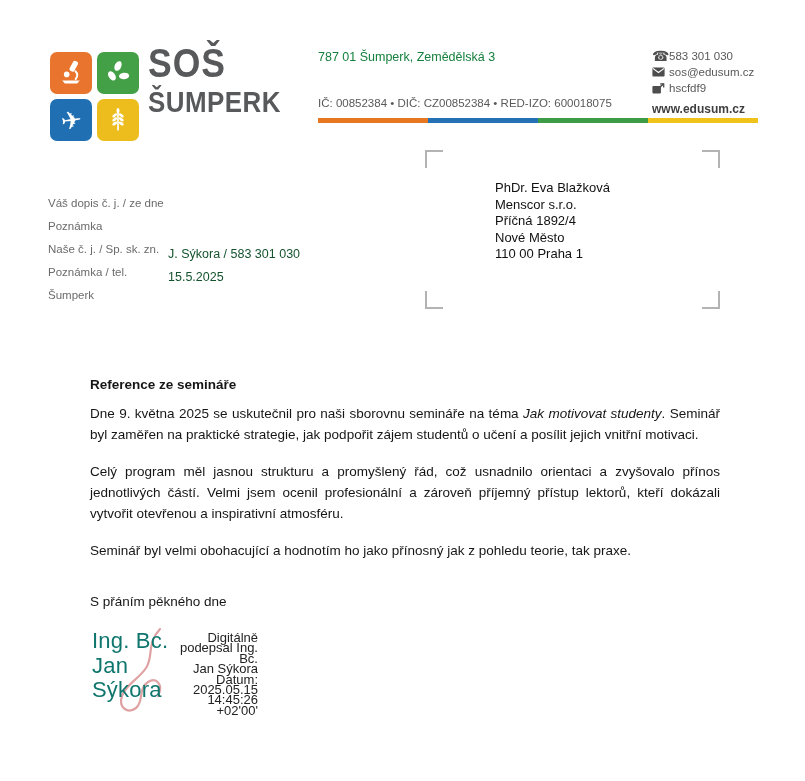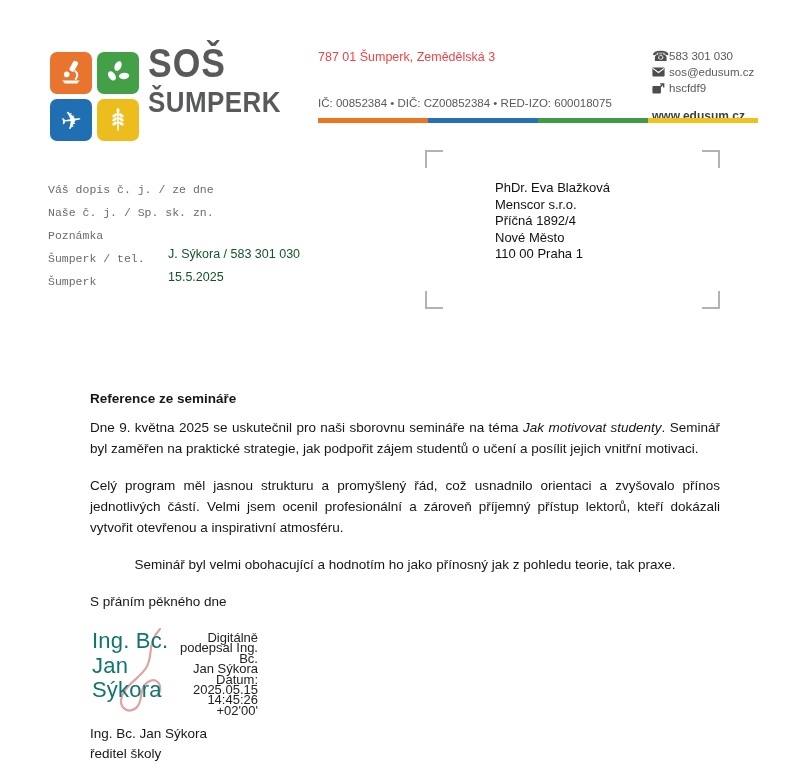--- a/index.html
+++ b/index.html
@@ -16,51 +16,51 @@
     display:grid;grid-template-columns:42px 42px;grid-template-rows:42px 42px;gap:5px;}
   .tile{border-radius:7px;display:flex;align-items:center;justify-content:center;}
   .tile svg{display:block;}
   .tile-glyph{color:#fff;font-size:25px;line-height:1;transform:rotate(-8deg);}
   .logo-text{position:absolute;left:148px;top:44px;color:#58595b;font-weight:bold;line-height:1;}
   .logo-sos{font-size:37px;letter-spacing:1px;transform:scale(.96,1.08);transform-origin:left top;}
   .logo-sumperk{font-size:27px;letter-spacing:.5px;margin-top:7px;transform:scale(.96,1.08);transform-origin:left top;}
 
   .school-block{position:absolute;left:318px;top:49px;font-size:12.5px;line-height:17px;}
   .school-name{font-weight:bold;color:#3f3f3f;}
-  .school-addr{color:#ef4444;text-align:right;}
+  .school-addr{color:#15803d;text-align:right;}
   .ids-line{position:absolute;left:318px;top:97px;font-size:11.5px;color:#595959;}
 
   .contact-block{position:absolute;left:652px;top:48px;font-size:11.5px;color:#595959;}
   .contact-row{display:flex;align-items:center;height:16px;}
   .contact-row .ic{width:17px;display:flex;align-items:center;}
   .phone-glyph{font-size:14px;color:#4d4d4d;line-height:1;}
-  .contact-web{font-weight:bold;color:#3f3f3f;font-size:12px;margin-top:13px;}
+  .contact-web{font-weight:bold;color:#3f3f3f;font-size:12px;margin-top:6px;}
 
   .color-bar{position:absolute;left:318px;top:118px;width:440px;height:5px;display:flex;}
   .color-bar .seg{flex:1 1 25%;height:100%;}
 
   
   .meta-block{position:absolute;left:48px;top:179px;width:330px;}
   .meta-row{position:relative;height:23px;}
-  .meta-label{position:absolute;left:0;top:4px;font-size:11.5px;color:#6b6b6b;font-family:Liberation Mono, monospace;}
+  .meta-label{position:absolute;left:0;top:18px;font-size:11.5px;color:#6b6b6b;}
   .meta-value{position:absolute;left:120px;top:-1px;font-size:12.5px;color:#14532d;}
 
   
   .corner{position:absolute;width:16px;height:16px;border:0 solid #b3b3b3;}
   .c-tl{left:425px;top:150px;border-top-width:2px;border-left-width:2px;}
   .c-tr{left:702px;top:150px;border-top-width:2px;border-right-width:2px;}
   .c-bl{left:425px;top:291px;border-bottom-width:2px;border-left-width:2px;}
   .c-br{left:702px;top:291px;border-bottom-width:2px;border-right-width:2px;}
   .recipient{position:absolute;left:455px;top:180px;font-size:13px;line-height:16.5px;color:#111;margin-left:40px;}
 
   
-  .body-text{position:absolute;left:90px;top:388px;width:630px;font-size:13.5px;line-height:21px;color:#161616;}
+  .body-text{position:absolute;left:90px;top:374px;width:630px;font-size:13.5px;line-height:21px;color:#161616;}
   .body-heading{font-weight:bold;margin:0 0 8px 0;}
   .body-text p{margin:0 0 16px 0;text-align:justify;}
-  .body-text p.last{text-align:center;}
+  .body-text p.last{text-align:left;}
   .closing{position:absolute;left:90px;top:594px;font-size:13.5px;color:#161616;}
 
   
   .stamp{position:absolute;left:92px;top:629px;}
   .stamp-name{font-size:22px;line-height:24.5px;color:#0f766e;letter-spacing:.2px;}
   .stamp-details{position:absolute;left:71px;top:4px;width:95px;font-size:13px;line-height:10.4px;color:#222;text-align:right;}
   .flourish{position:absolute;left:108px;top:626px;pointer-events:none;}
 
   .signer{position:absolute;left:90px;top:724px;font-size:13.5px;line-height:20px;color:#161616;}
 </style>
@@ -157,29 +157,29 @@
     <div class="seg" style="background-color: rgb(63, 156, 70);"></div>
     <div class="seg" style="background-color: rgb(239, 195, 25);"></div>
   </div>
 
   <div class="meta-block">
     <div class="meta-row">
       <span class="meta-label">Váš dopis č. j. / ze dne</span>
       <span class="meta-value"></span>
     </div>
     <div class="meta-row">
+      <span class="meta-label">Poznámka</span>
+      <span class="meta-value"></span>
+    </div>
+    <div class="meta-row">
       <span class="meta-label">Naše č. j. / Sp. sk. zn.</span>
       <span class="meta-value"></span>
     </div>
     <div class="meta-row">
-      <span class="meta-label">Poznámka</span>
-      <span class="meta-value"></span>
-    </div>
-    <div class="meta-row">
-      <span class="meta-label">Šumperk / tel.</span>
+      <span class="meta-label">Poznámka / tel.</span>
       <span class="meta-value">J. Sýkora / 583 301 030</span>
     </div>
     <div class="meta-row">
       <span class="meta-label">Šumperk</span>
       <span class="meta-value">15.5.2025</span>
     </div>
   </div>
 
   <div class="corner c-tl"></div>
   <div class="corner c-tr"></div>
@@ -216,18 +216,14 @@
     <div class="stamp-details">
       <div>Digitálně</div>
       <div>podepsal Ing. Bc.</div>
       <div>Jan Sýkora</div>
       <div>Datum:</div>
       <div>2025.05.15</div>
       <div>14:45:26 +02'00'</div>
     </div>
   </div>
 
-  <div class="signer">
-    <div>Ing. Bc. Jan Sýkora</div>
-    <div>ředitel školy</div>
-  </div>
 
 </div>
 
 </body></html>

